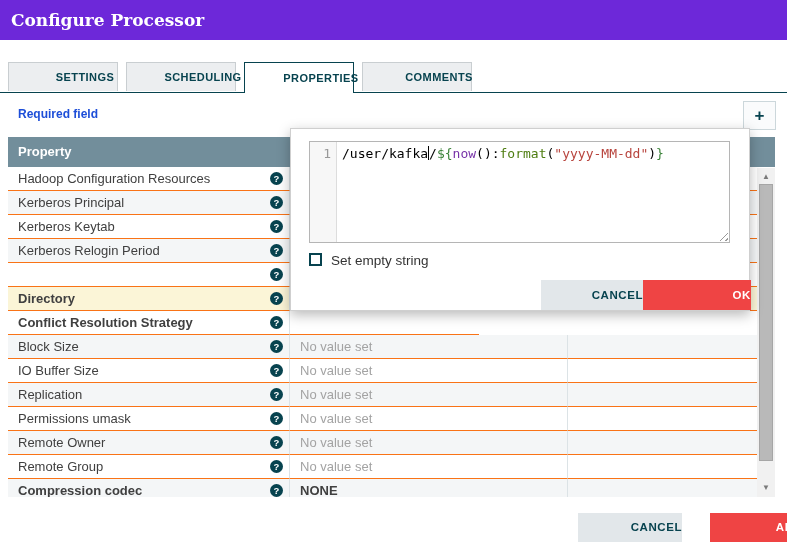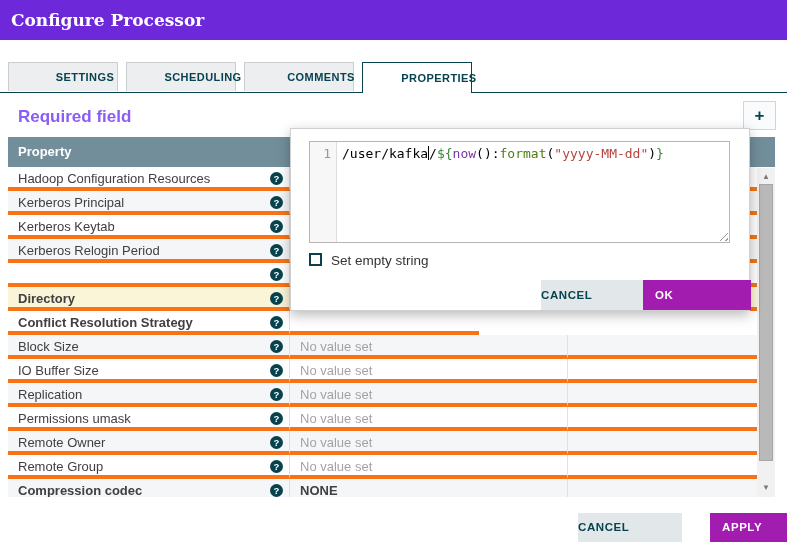--- a/index.html
+++ b/index.html
@@ -17,36 +17,36 @@
             border-bottom:1px solid #07434f; }
   .tab { width:110px; height:29px; margin-right:8px; background:#eceef0;
          border:1px solid #c9ced1; border-bottom:none;
          display:flex; align-items:center; justify-content:center;
          font-size:11px; font-weight:bold; color:#07434f; letter-spacing:.04em;
          cursor:pointer;padding-left:44px; }
   .tab.active { background:#fff; border:1px solid #07434f; border-bottom:none;
                 height:31px; position:relative; z-index:2; }
 
   
-  .required-label { position:absolute; left:18px; top:107px; font-size:17px;
-                    font-weight:bold; color:#8b5cf6; }
+  .required-label { position:absolute; left:18px; top:107px; font-size:12px;
+                    font-weight:bold; color:#1d4ed8; }
   .add-btn { position:absolute; left:743px; top:101px; width:33px; height:29px;
              background:#fafbfc; border:1px solid #ccd7db; color:#07434f;
              font-size:17px; font-weight:bold; text-align:center; line-height:27px;
              cursor:pointer; }
 
   
   .ptable { position:absolute; left:8px; top:137px; width:767px; height:360px;
             overflow:hidden; background:#fff; }
   .ptable-head { height:30px; background:#728e9b; color:#fff; font-weight:bold;
                  font-size:13px; line-height:30px; padding-left:10px; }
   .prow { display:flex; height:24px; background:#fff; }
   .prow.alt { background:#f4f6f7; }
   .prow.hl { background:#fbf5d7; }
-  .cell { border-right:1px solid #dce3e6; border-bottom:4px solid #f97316;
+  .cell { border-right:1px solid #dce3e6; border-bottom:1px solid #f97316;
           height:24px; line-height:23px; font-size:13px; color:#404040;
           padding-left:10px; position:relative; white-space:nowrap; overflow:hidden; }
   .c-prop { width:282px; }
   .c-val  { width:278px; }
   .c-extra{ width:189px; border-right:none; padding-left:0; }
   .prow .bold { font-weight:bold; }
   .val-muted { color:#a3a3a3; }
   .help { position:absolute; right:6px; top:5px; width:13px; height:13px;
           border-radius:50%; background:#07434f; color:#fff; font-size:9.5px;
           font-weight:bold; text-align:center; line-height:13px; cursor:pointer; }
@@ -79,40 +79,40 @@
   .caret { display:inline-block; width:1px; height:14px; background:#000;
            vertical-align:text-top; }
   .resize-grip { position:absolute; right:1px; bottom:1px; width:10px; height:10px;
                  background:repeating-linear-gradient(135deg,#9a9a9a 0 1px,transparent 1px 4px);
                  clip-path:polygon(100% 0,100% 100%,0 100%); cursor:nwse-resize; }
   .chk-row { position:absolute; left:18px; top:124px; display:flex; }
   .chk { width:13px; height:13px; border:2px solid #07434f; background:#fff; cursor:pointer; }
   .chk-label { margin-left:9px; font-size:13.5px; color:#333; }
 
   .btn { position:absolute; height:30px; border:none; font-size:11.5px; font-weight:bold;
-         letter-spacing:.05em; text-align:left; line-height:30px; cursor:pointer; }
+         letter-spacing:.05em; text-align:right; line-height:30px; cursor:pointer; }
   .btn-light { background:#e2e7ea; color:#07434f; }
-  .btn-dark  { background:#a21caf; color:#fff;padding-left:12px; }
+  .btn-dark  { background:#ef4444; color:#fff;padding-left:12px; }
   .popup .btn-cancel { left:250px; bottom:0; width:102px; }
   .popup .btn-ok     { left:352px; bottom:0; width:108px; }
 
   
   .foot-cancel { left:578px; top:513px; width:104px; height:29px; line-height:29px; }
   .foot-apply  { left:710px; top:513px; width:106px; height:29px; line-height:29px; }
 </style>
 </head>
 <body>
 
 <div class="dlg-header">Configure Processor</div>
 
 <div class="tabbar">
     <div class="tab">SETTINGS</div>
     <div class="tab">SCHEDULING</div>
+    <div class="tab active">PROPERTIES</div>
     <div class="tab">COMMENTS</div>
-    <div class="tab active">PROPERTIES</div>
   </div>
 
 <div class="required-label">Required field</div>
 <div class="add-btn">
   <span>+</span>
 </div>
 
 <div class="ptable">
   <div class="ptable-head">
     <span>Property</span>

